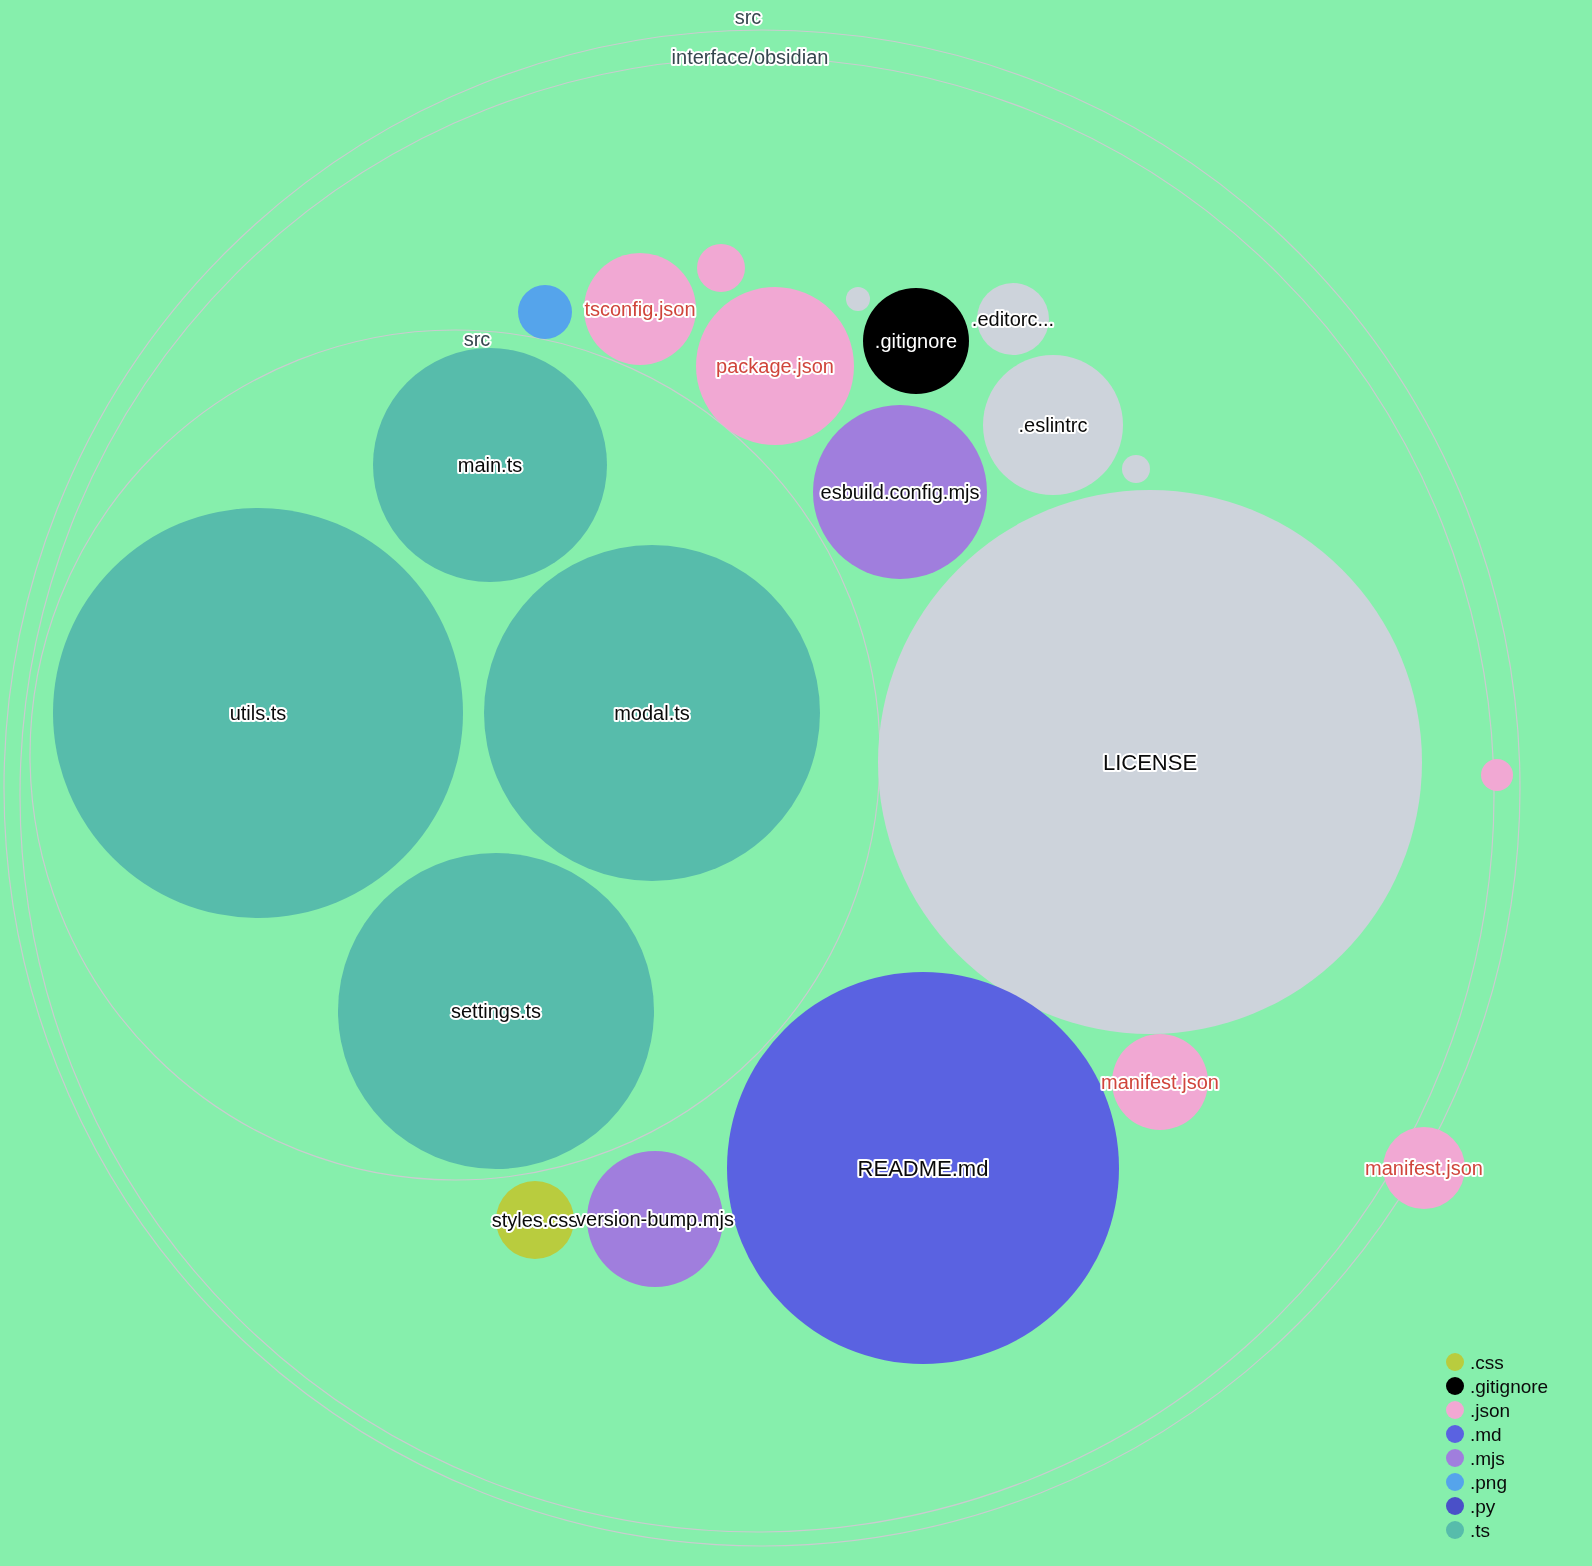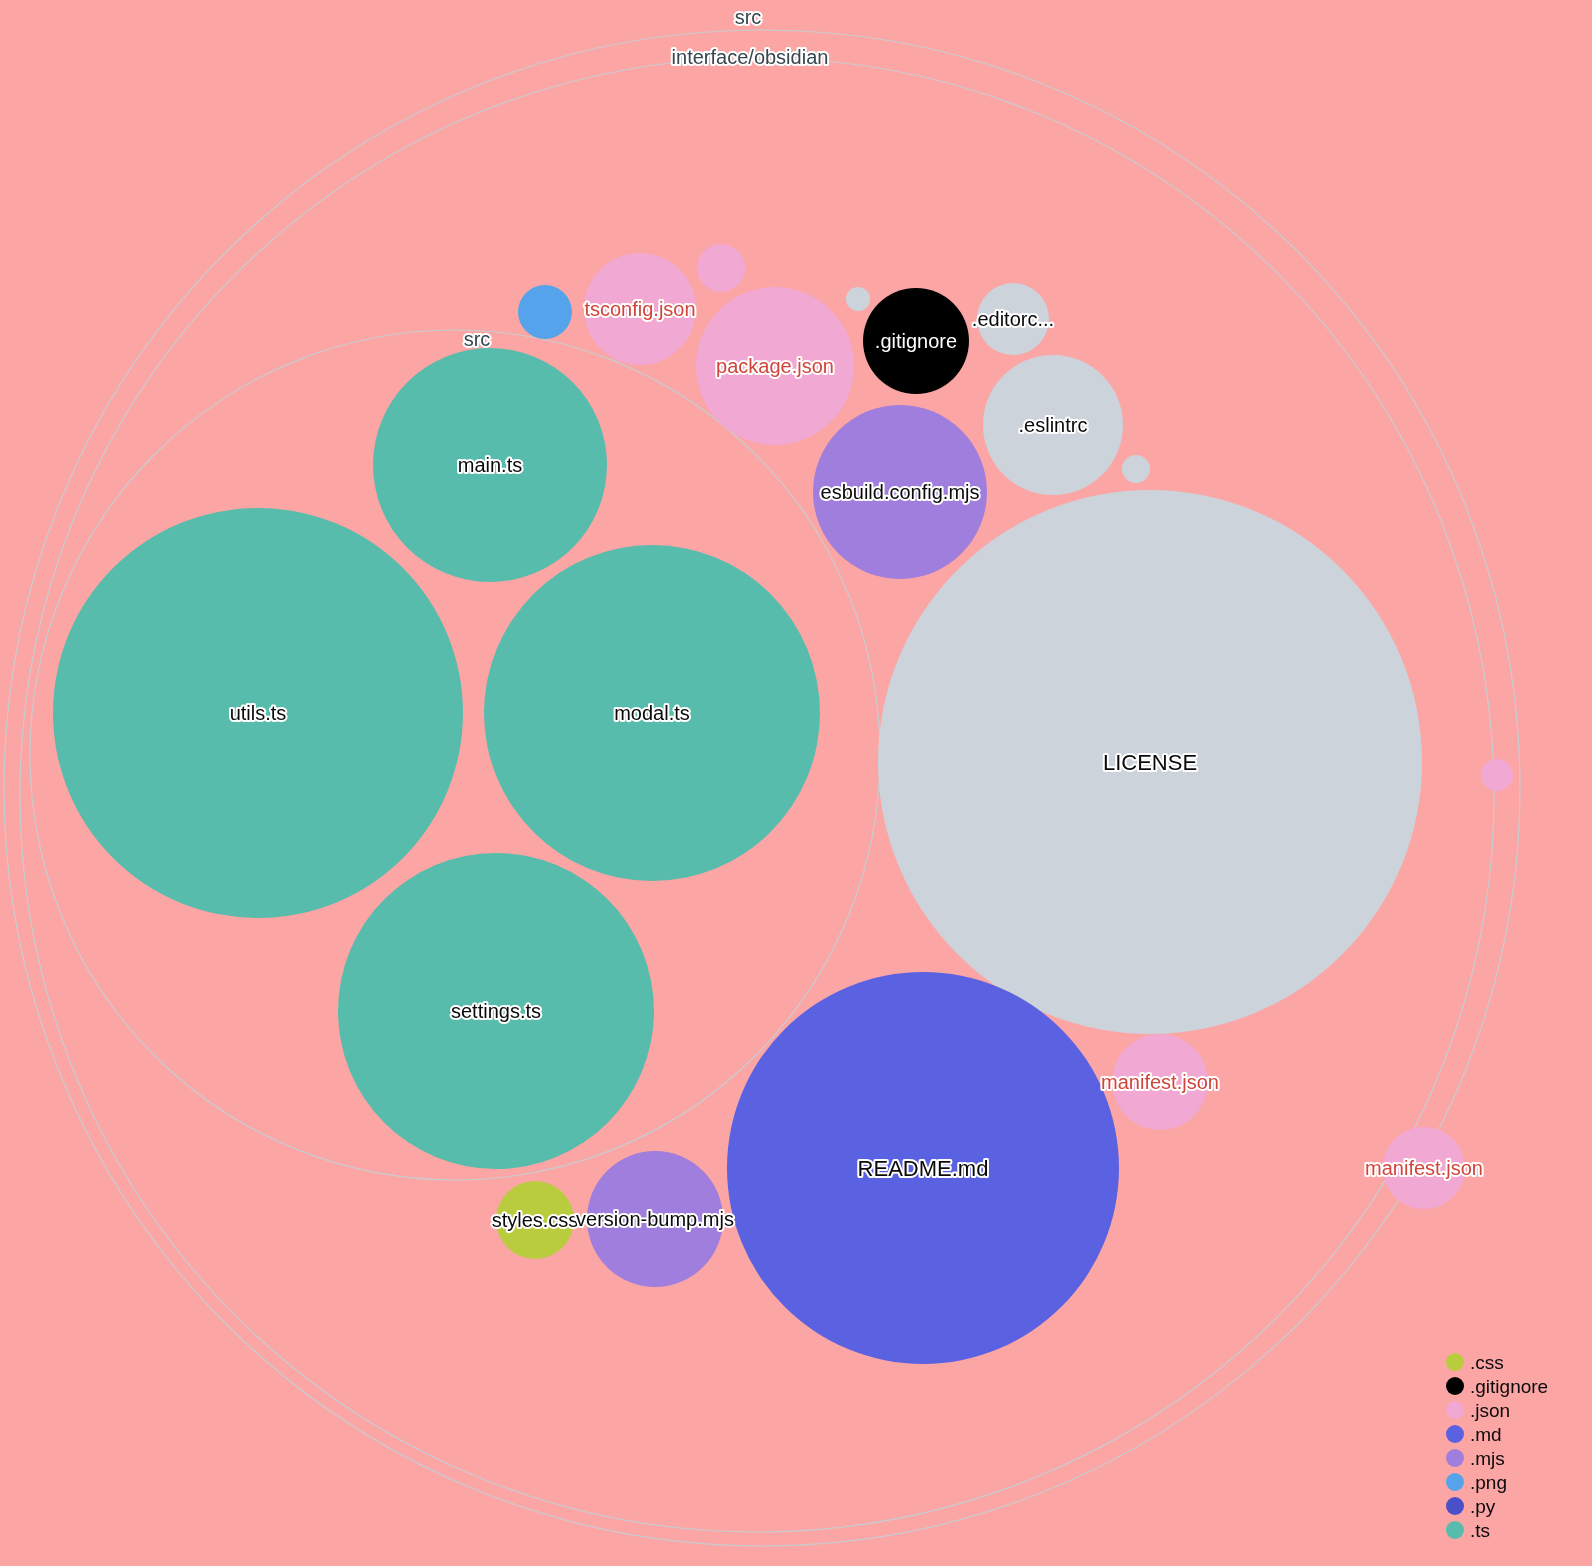--- a/index.html
+++ b/index.html
@@ -1,16 +1,16 @@
 <!DOCTYPE html>
 <html><head>
 <meta charset="utf-8">
 <style>
   html,body{margin:0;padding:0;background:#ffffff;}
-  .stage{position:relative;width:1592px;height:1566px;background:#fca5a5;overflow:hidden;}
+  .stage{position:relative;width:1592px;height:1566px;background:#86efac;overflow:hidden;}
   svg text{font-family:"Liberation Sans","DejaVu Sans",sans-serif;}
   .container-circle{fill:none;stroke:#c9cccf;stroke-width:1.2;}
   .file-circle{stroke:none;}
   .file-label{font-size:20px;text-anchor:middle;paint-order:stroke;stroke:#ffffff;stroke-width:4;stroke-linejoin:round;font-weight:400;}
   .file-label.big{font-size:22px;}
   .file-label.no-halo{stroke:none;}
   .container-label{font-size:20px;fill:#36474f;text-anchor:middle;paint-order:stroke;stroke:#ffffff;stroke-width:4;stroke-linejoin:round;}
   .legend-label{font-size:19px;fill:#0a0a0a;text-anchor:start;}
 </style>
 </head>

